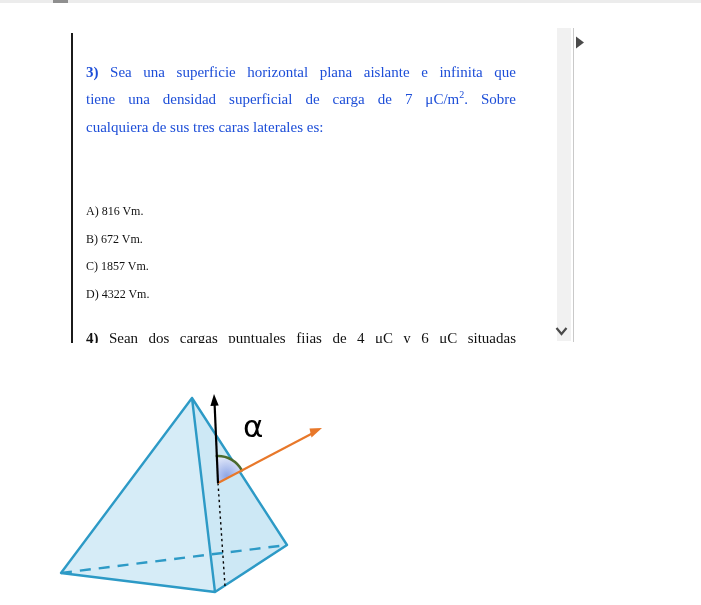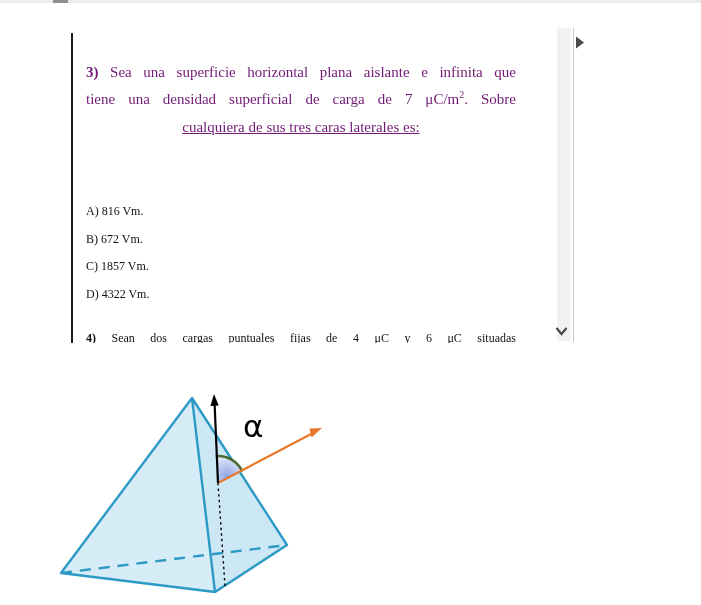--- a/index.html
+++ b/index.html
@@ -3,29 +3,29 @@
 <meta charset="utf-8">
 <style>
   html,body{margin:0;padding:0;background:#ffffff;}
   .page{position:relative;width:701px;height:605px;background:#fff;overflow:hidden;
         font-family:"Liberation Serif",serif;}
   
   .topstrip{position:absolute;left:0;top:0;width:701px;height:3px;}
   .topthumb{position:absolute;left:53px;top:0;width:15px;height:3px;}
   
   .doc-border{position:absolute;left:71px;top:33px;width:2px;height:310px;}
-  .doc-text{position:absolute;left:86px;top:59px;width:430px;color:#701a75;
+  .doc-text{position:absolute;left:86px;top:59px;width:430px;color:#1d4ed8;
             font-size:15px;}
   .jline{line-height:27.3px;text-align:justify;text-align-last:justify;white-space:normal;}
-  .lline{line-height:27.3px;text-align:center;text-decoration:underline;}
+  .lline{line-height:27.3px;text-align:left;}
   .jline sup{font-size:10px;line-height:0;}
   .options{position:absolute;left:86px;top:198px;width:430px;color:#111;font-size:12px;}
   .opt{line-height:27.6px;}
   .clipline{position:absolute;left:86px;top:330px;width:430px;height:13px;overflow:hidden;
-            color:#111;font-size:12px;line-height:17px;text-align:justify;text-align-last:justify;}
+            color:#111;font-size:15px;line-height:17px;text-align:justify;text-align-last:justify;}
   
   .sb-track{position:absolute;left:557px;top:28px;width:14px;height:313px;}
   .sb-divider{position:absolute;left:573px;top:28px;width:1px;height:314px;}
   .sb-expand{position:absolute;left:575px;top:36px;width:10px;height:13px;cursor:pointer;}
   .sb-down{position:absolute;left:555px;top:326px;width:13px;height:10px;cursor:pointer;}
   
   .figure{position:absolute;left:40px;top:375px;width:300px;height:230px;}
 </style>
 </head>
 <body>

